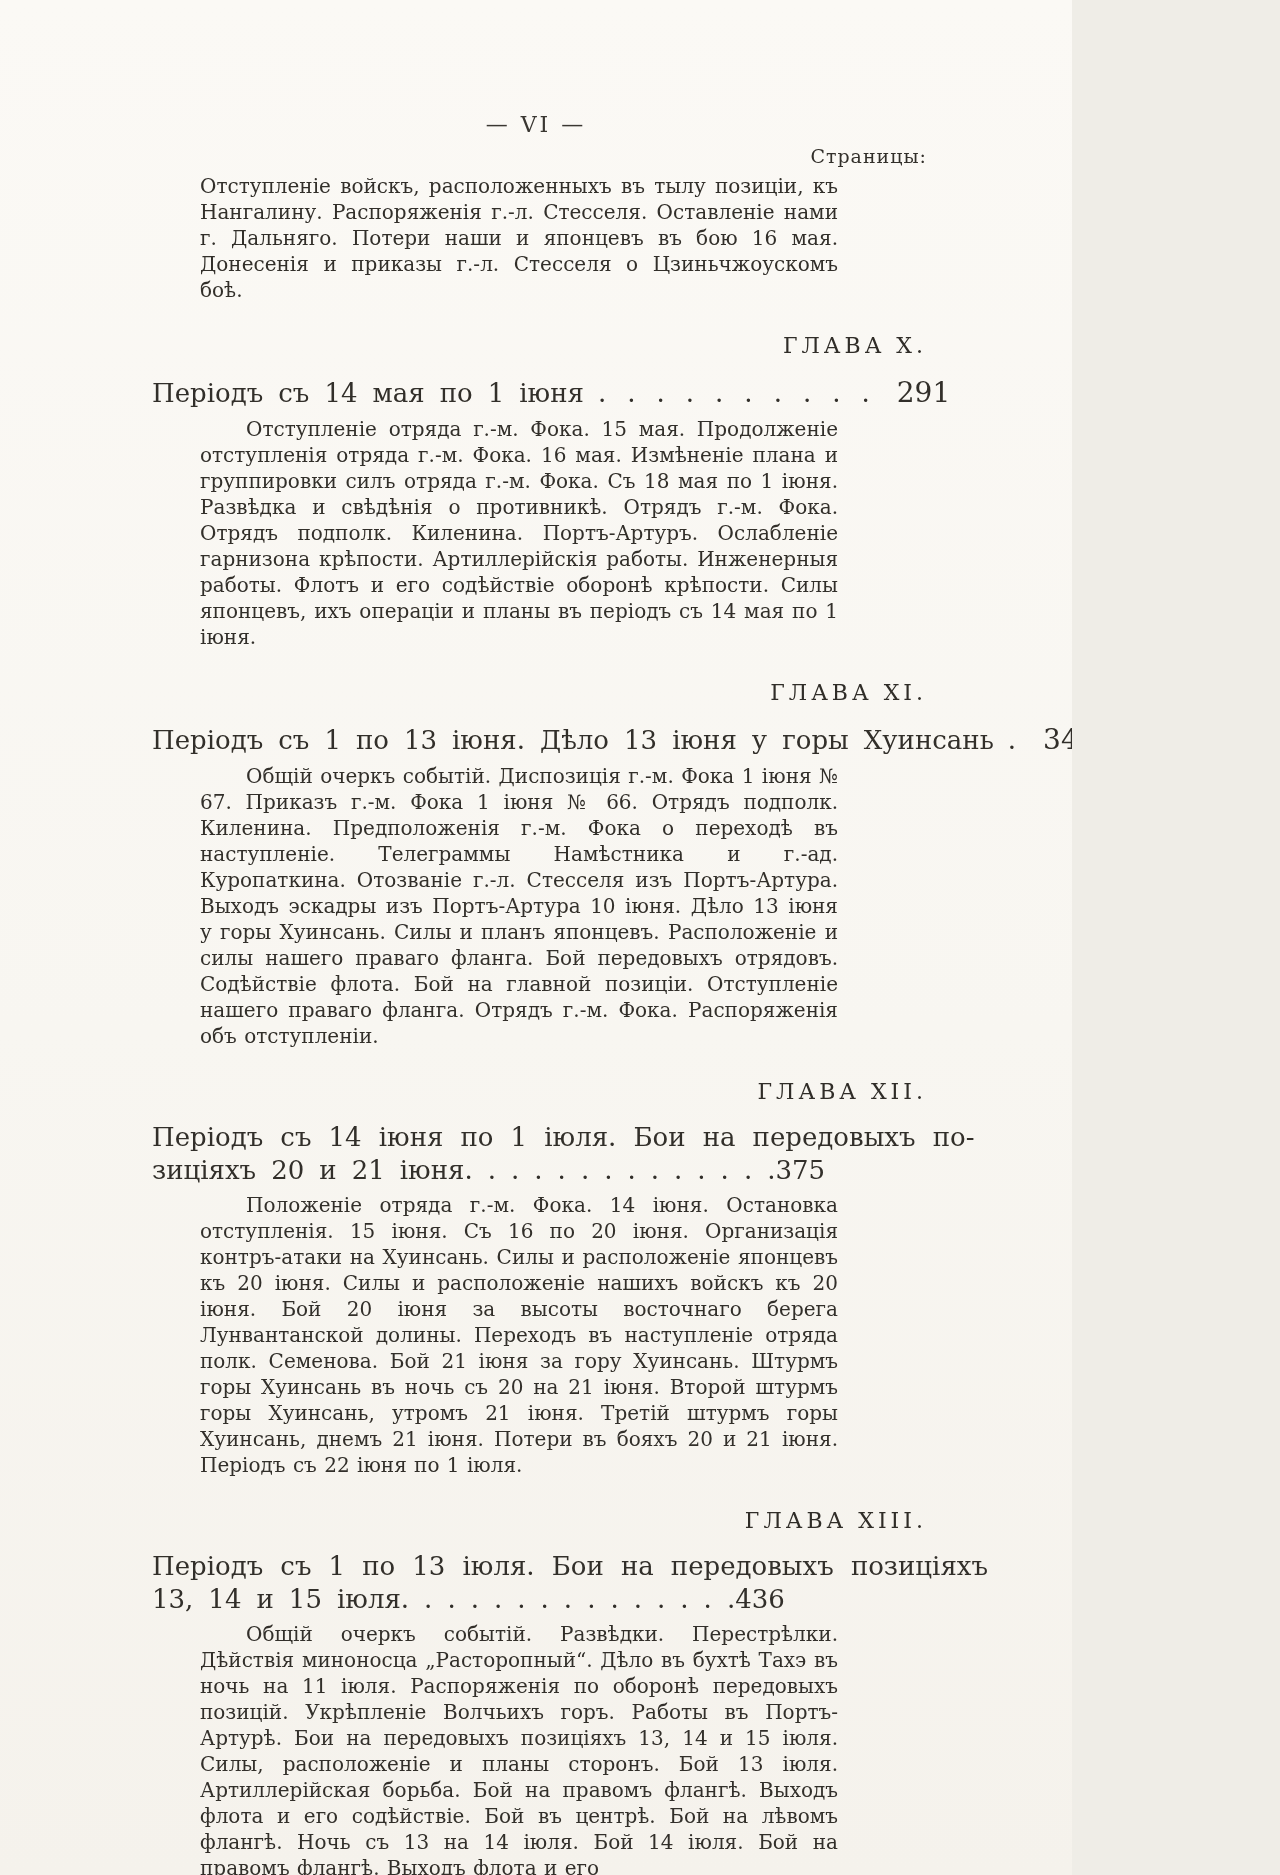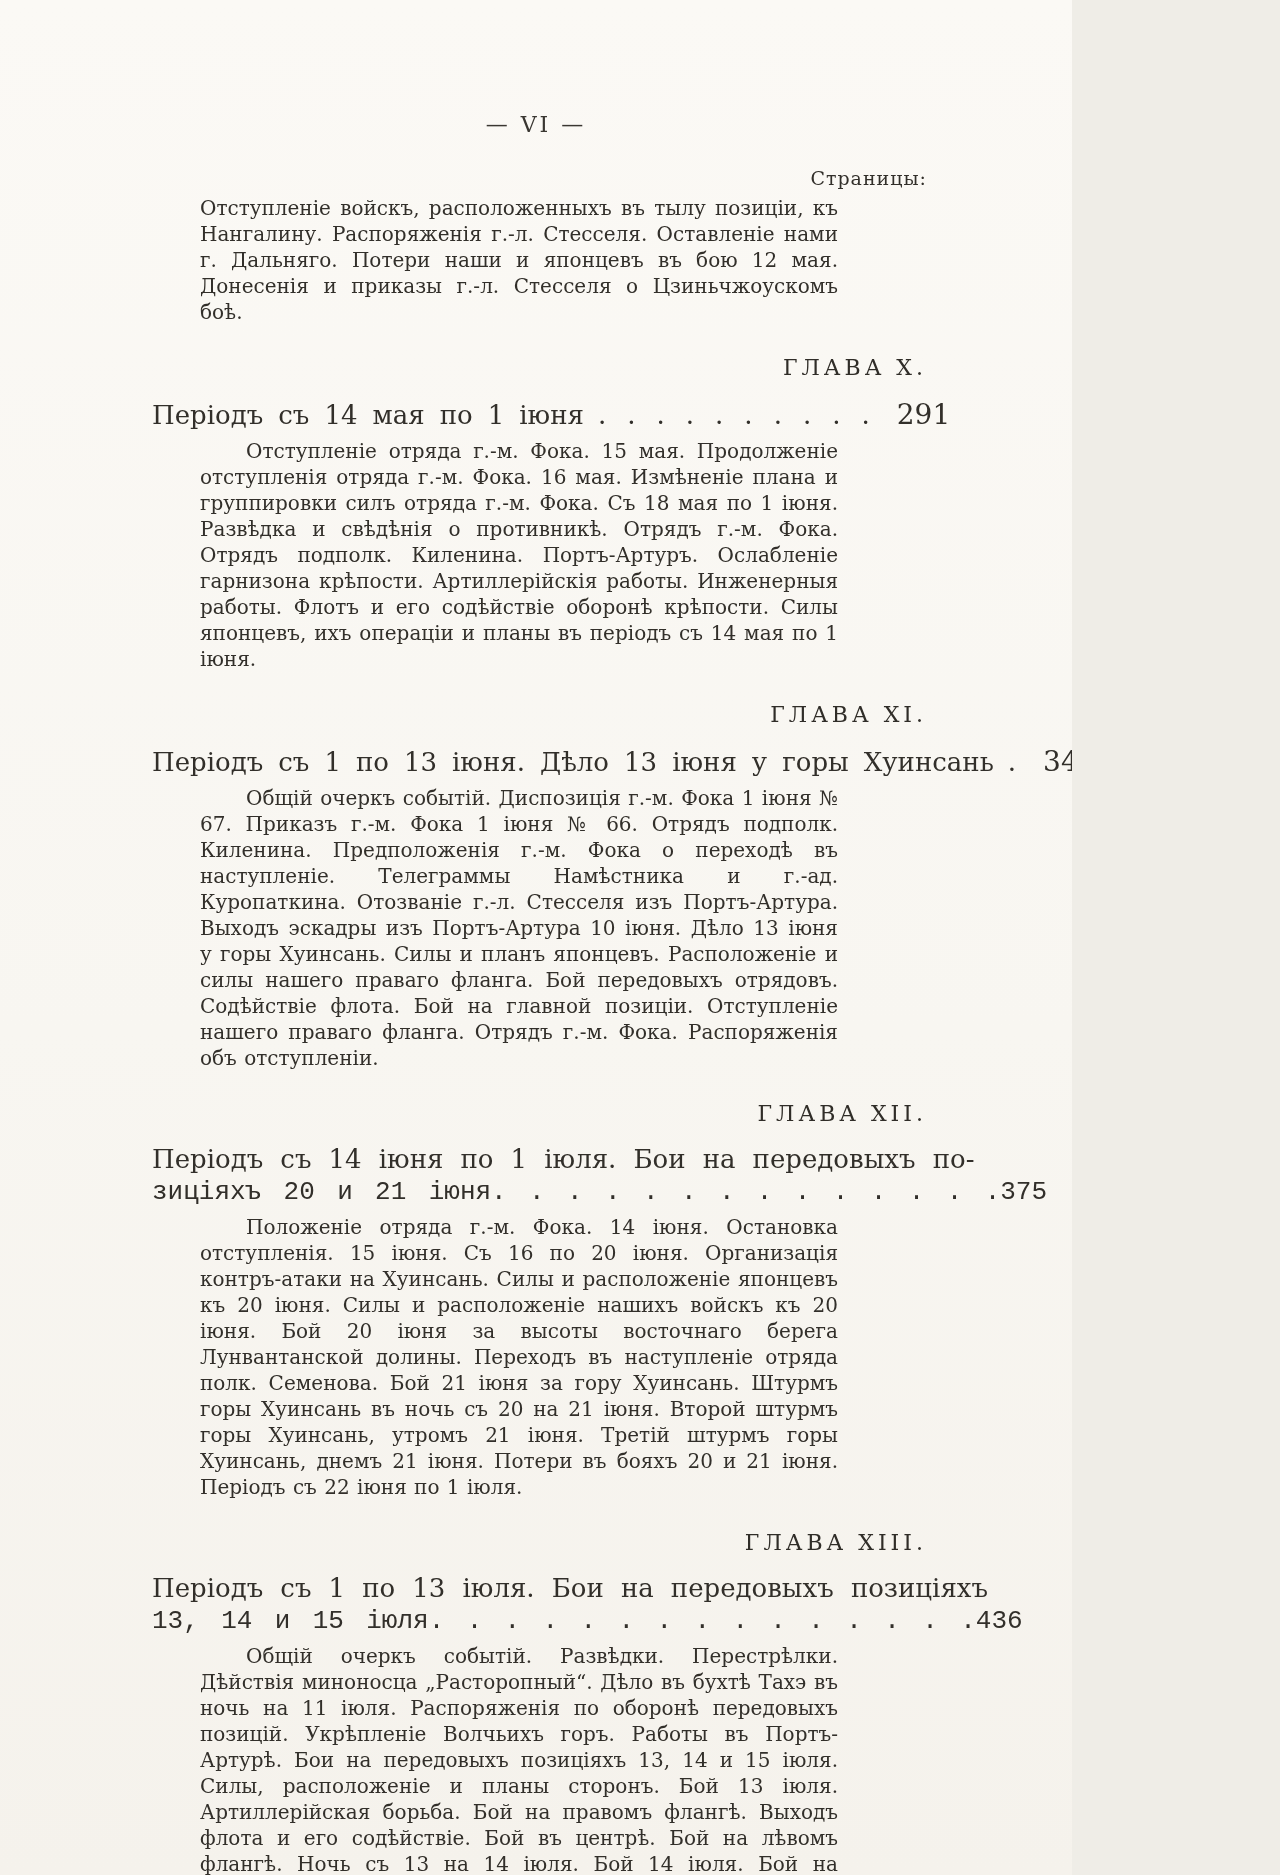--- a/index.html
+++ b/index.html
@@ -23,21 +23,21 @@
     text-align: center;
     font-size: 22px;
     letter-spacing: 3px;
     color: #3a3732;
   }
   .column {
     margin-left: 152px;
     width: 775px;
   }
   .pages-label {
-    margin-top: 30px;
+    margin-top: 8px;
     text-align: right;
     font-size: 19px;
     letter-spacing: 1px;
   }
   .intro {
     margin: 6px 0 0 48px;
     width: 638px;
     text-align: justify;
     font-size: 20px;
     line-height: 26px;
@@ -78,21 +78,20 @@
     word-spacing: 0.34em;
     white-space: nowrap;
   }
   .entry-line2 {
     display: flex;
     align-items: baseline;
     font-size: 26px;
     margin-top: 3px;
     word-spacing: 0.26em;
     white-space: nowrap;
-    font-family: Liberation Mono, monospace;
   }
   .summary {
     margin: 7px 0 0 48px;
     width: 638px;
     text-align: justify;
     text-indent: 46px;
     font-size: 20px;
     line-height: 26px;
     word-spacing: 1px;
   }
@@ -101,21 +100,21 @@
 <body>
 
 <div class="page">
 
   <div class="folio">— VI —</div>
 
   <div class="column">
 
     <div class="pages-label">Страницы:</div>
 
-    <p class="intro">Отступленіе войскъ, расположенныхъ въ тылу позиціи, къ Нангалину. Распоряженія г.-л. Стесселя. Оставленіе нами г. Дальняго. Потери наши и японцевъ въ бою 12 мая. Донесенія и приказы г.-л. Стесселя о Цзиньчжоускомъ боѣ.</p>
+    <p class="intro">Отступленіе войскъ, расположенныхъ въ тылу позиціи, къ Нангалину. Распоряженія г.-л. Стесселя. Оставленіе нами г. Дальняго. Потери наши и японцевъ въ бою 16 мая. Донесенія и приказы г.-л. Стесселя о Цзиньчжоускомъ боѣ.</p>
 
     <section>
       <div class="chapter-heading">ГЛАВА X.</div>
       <div class="entry">
         <span class="title-text">Періодъ съ 14 мая по 1 іюня</span>
         <span class="dots">. . . . . . . . . .</span>
         <span class="pagenum">291</span>
       </div>
       <p class="summary">Отступленіе отряда г.-м. Фока. 15 мая. Продолженіе отступленія отряда г.-м. Фока. 16 мая. Измѣненіе плана и группировки силъ отряда г.-м. Фока. Съ 18 мая по 1 іюня. Развѣдка и свѣдѣнія о противникѣ. Отрядъ г.-м. Фока. Отрядъ подполк. Киленина. Портъ-Артуръ. Ослабленіе гарнизона крѣпости. Артиллерійскія работы. Инженерныя работы. Флотъ и его содѣйствіе оборонѣ крѣпости. Силы японцевъ, ихъ операціи и планы въ періодъ съ 14 мая по 1 іюня.</p>
     </section>

